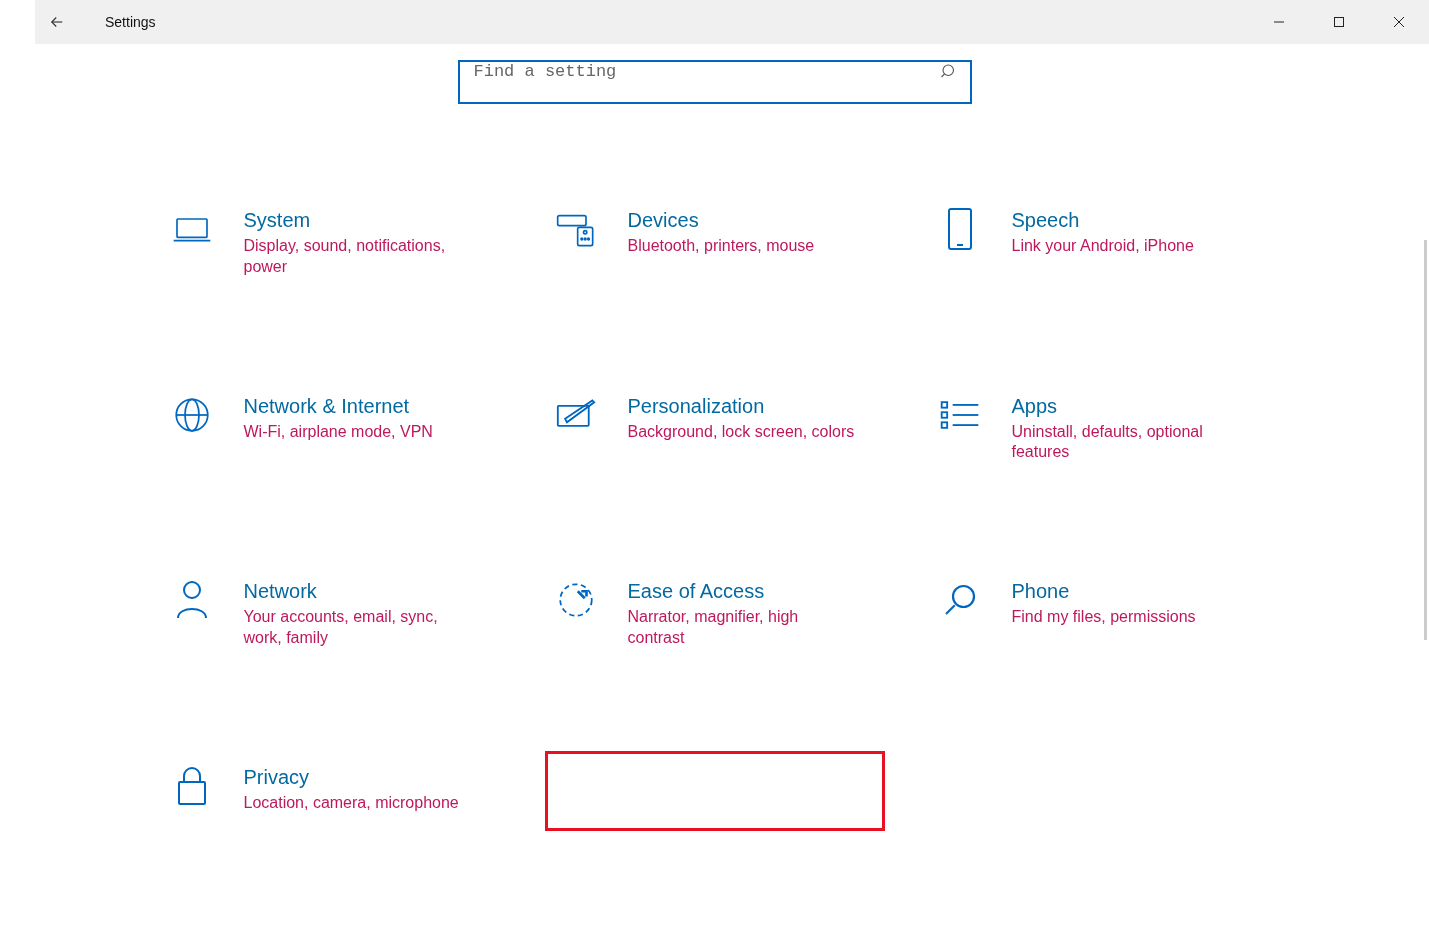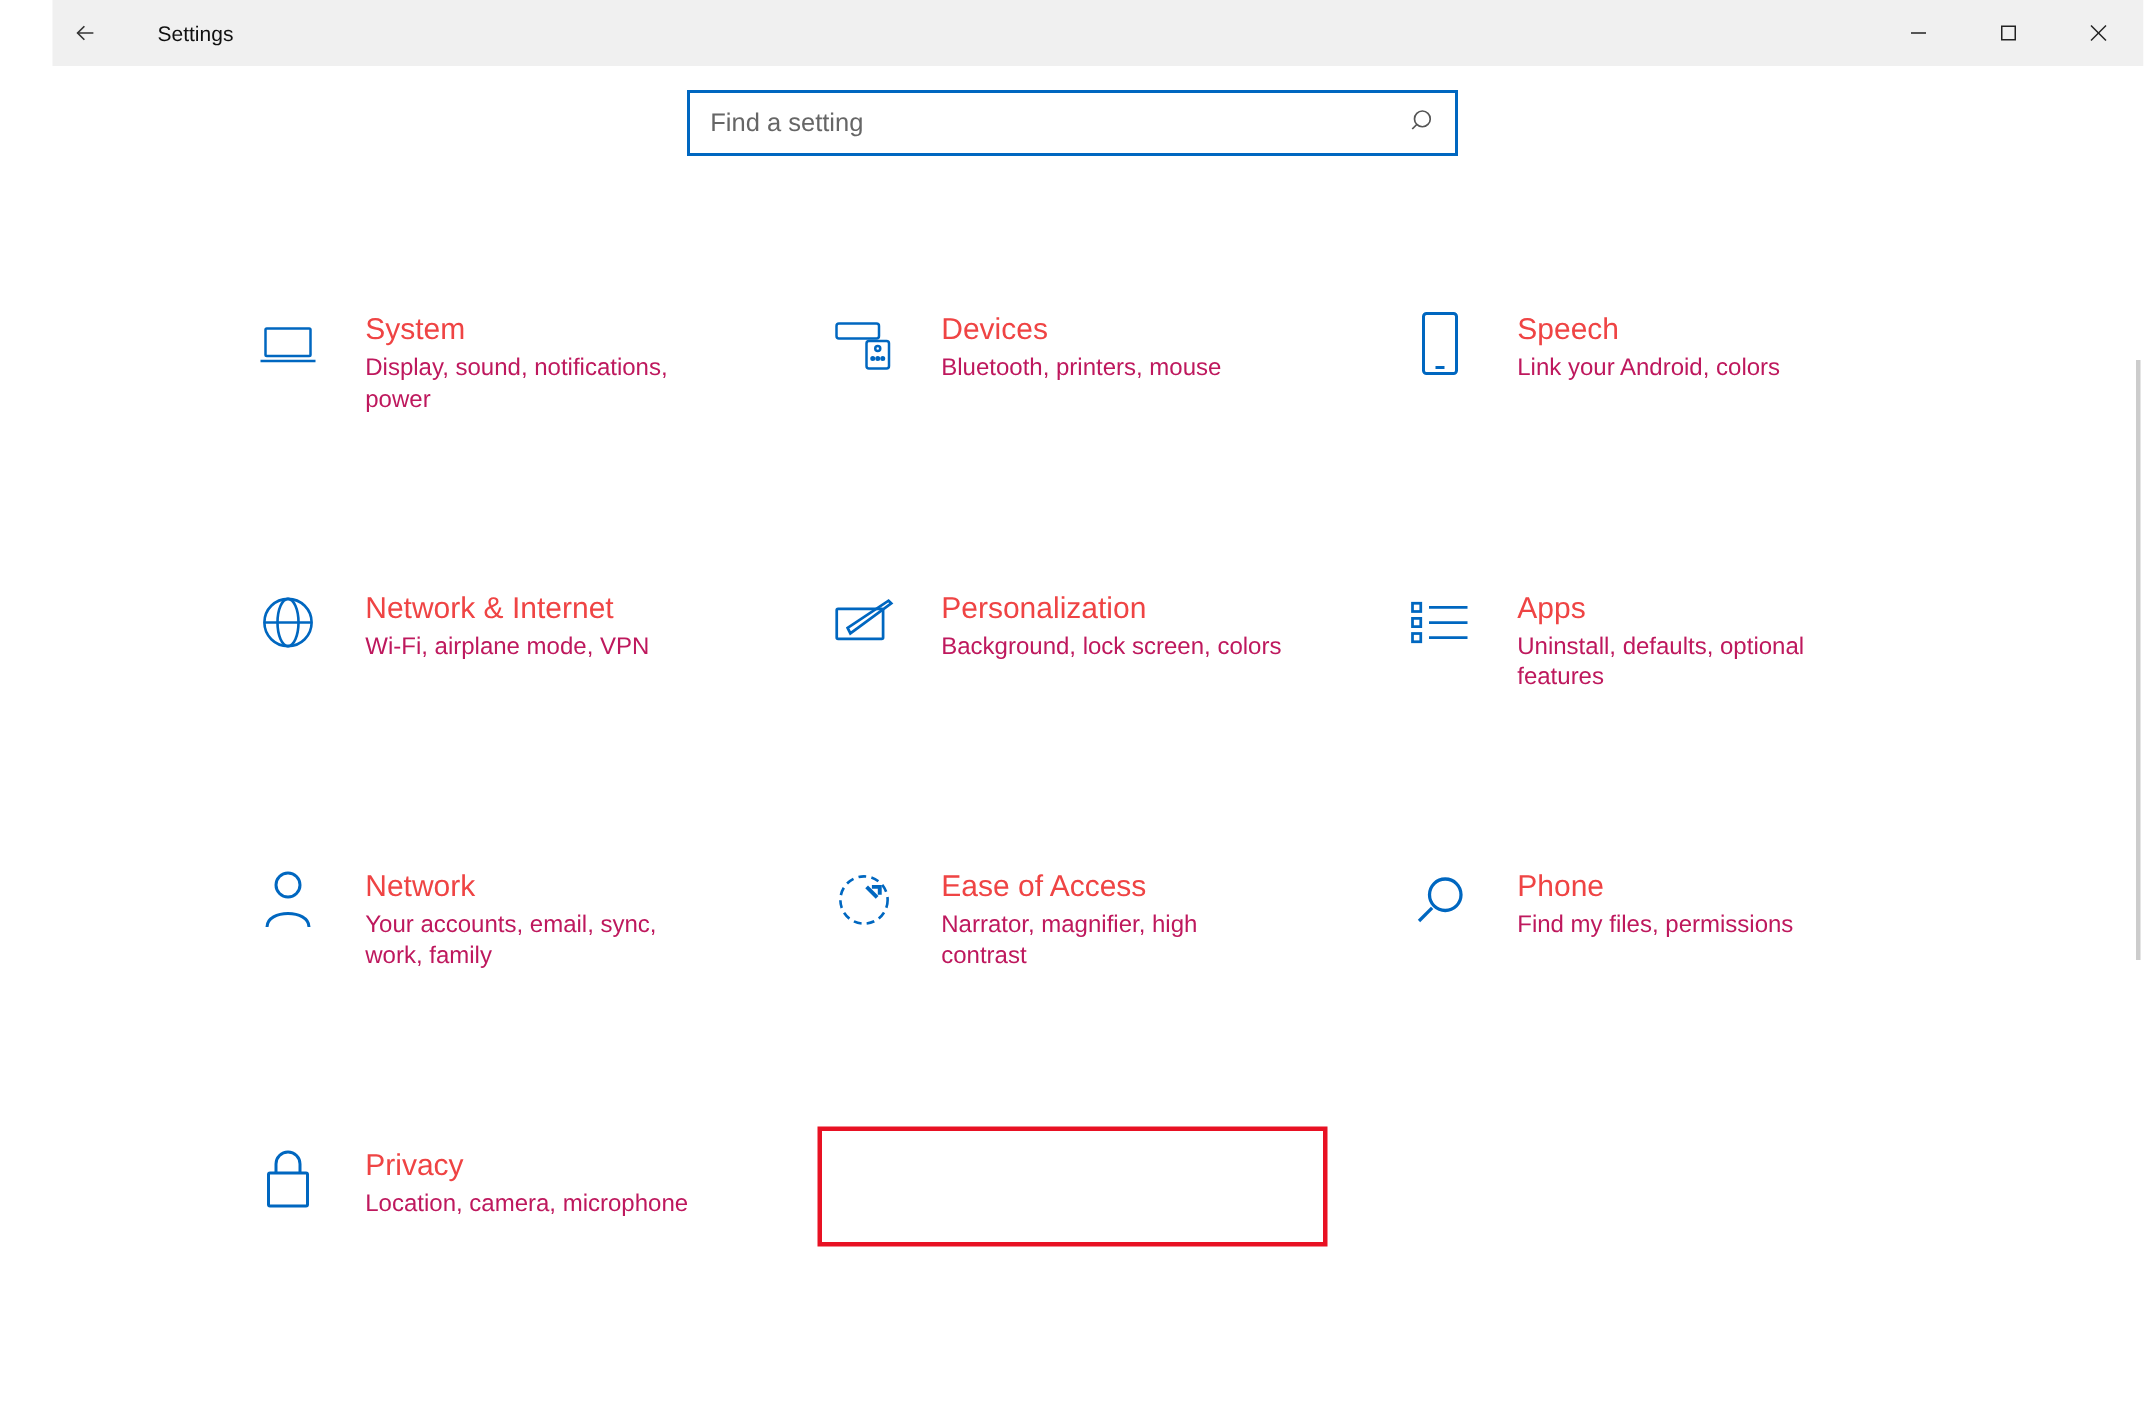--- a/index.html
+++ b/index.html
@@ -39,23 +39,24 @@
   }
 
   .search-wrap {
     display:flex;
     justify-content:center;
     margin-top: 16px;
   }
   .search-box {
     width: 514px; height: 44px;
     border: 2px solid #0067c0;
-    display: flex; align-items: center;
+    display: flex; align-items: flex-start;
     padding: 0 12px 0 14px;
     background: #fff;
+    font-family: Liberation Mono, monospace;
   }
   .search-box input {
     flex:1; border:none; outline:none; font-size: 17px;
     color: #111;
     font-family: inherit;
   }
   .search-box input::placeholder { color: #666; }
   .search-icon { color: #555; }
 
   .grid {
@@ -77,21 +78,21 @@
   .category.highlighted {
     border: 3px solid #e81123;
   }
   .cat-icon {
     width: 44px; height: 44px;
     flex-shrink:0;
     display:flex; align-items:center; justify-content:center;
   }
   .cat-icon svg { stroke: #0067c0; fill: none; }
   .cat-text { padding-top: 2px; max-width:230px;}
-  .cat-title { font-size: 20px; color: #ef4444; line-height:1.15; }
+  .cat-title { font-size: 20px; color: #0369a1; line-height:1.15; }
   .cat-desc { font-size: 16px; color: #be185d; margin-top: 4px; line-height:1.3; }
 
   .scrollbar-hint {
     position:absolute; right:2px; top:240px; width:3px; height:400px; background:#ccc;
   }
 </style>
 </head>
 <body>
 
 <div class="titlebar">
@@ -168,21 +169,21 @@
 
   <div class="category">
     <div class="cat-icon">
       <svg width="34" height="44" viewBox="0 0 34 44" stroke-width="2">
           <rect x="6" y="2" width="22" height="40" rx="2"></rect>
           <line x1="14" y1="38" x2="20" y2="38"></line>
         </svg>
     </div>
     <div class="cat-text">
       <div class="cat-title">Speech</div>
-      <div class="cat-desc">Link your Android, colors</div>
+      <div class="cat-desc">Link your Android, iPhone</div>
     </div>
   </div>
 
   <div class="category">
     <div class="cat-icon">
       <svg width="42" height="42" viewBox="0 0 48 48" stroke-width="2">
           <circle cx="24" cy="24" r="18"></circle>
           <ellipse cx="24" cy="24" rx="8" ry="18"></ellipse>
           <line x1="6" y1="24" x2="42" y2="24"></line>
         </svg>

